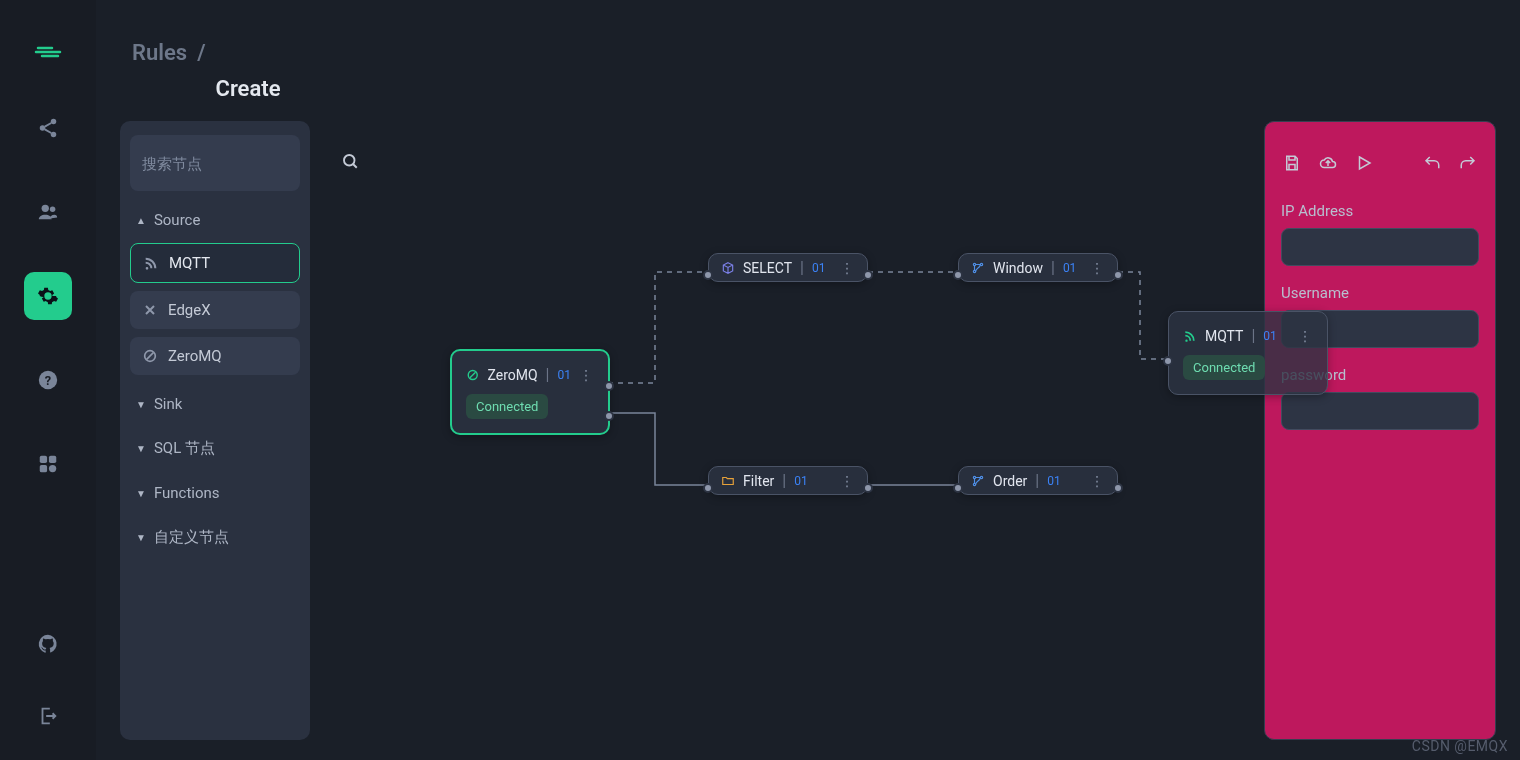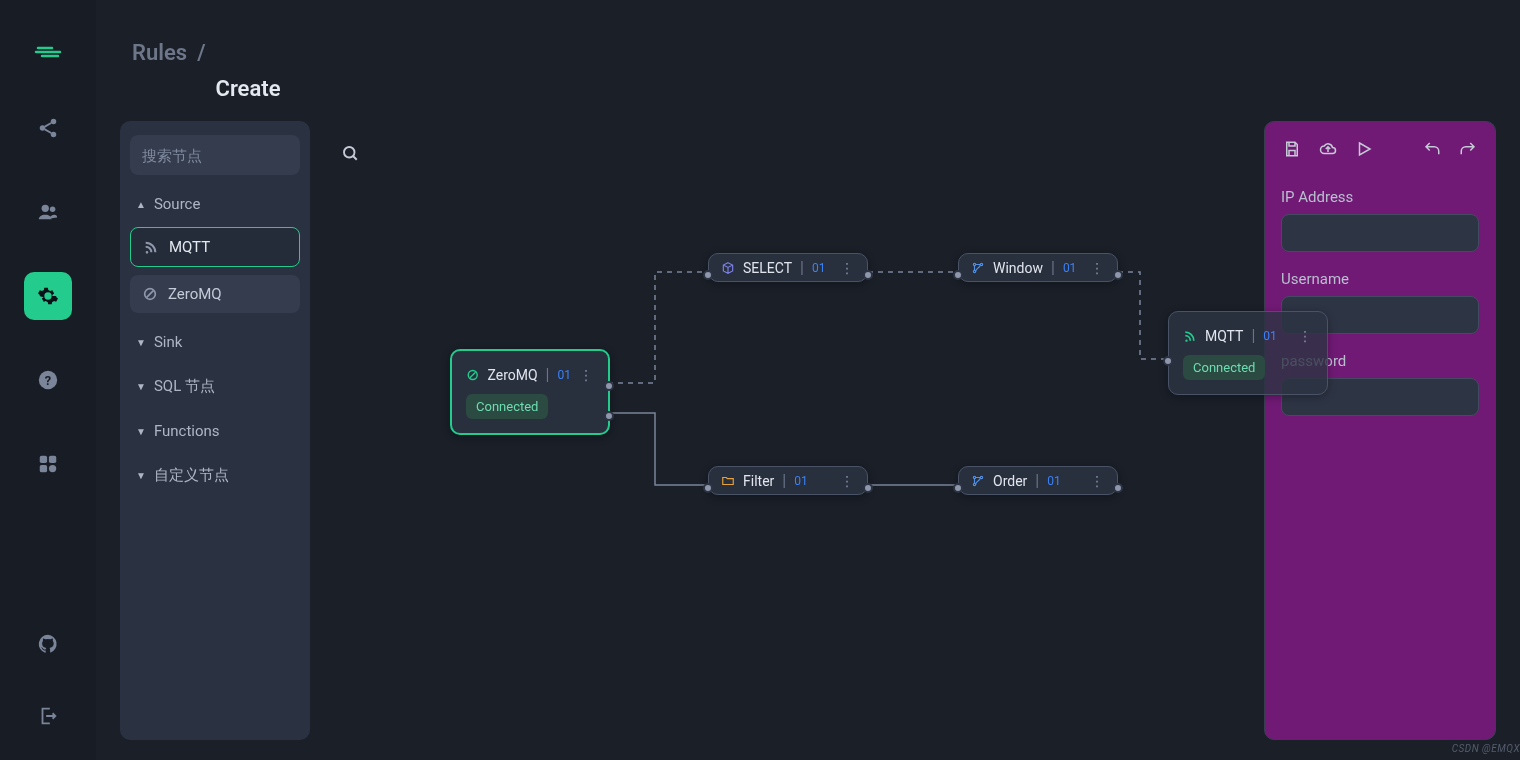--- a/index.html
+++ b/index.html
@@ -41,21 +41,21 @@
 .palette {
   width: 190px;
   margin-left: 24px;
   background: #2a3140;
   border-radius: 10px;
   padding: 14px 10px;
   display:flex; flex-direction:column;
 }
 .search-box {
   background:#343c4e; border-radius:8px;
-  display:flex; align-items:center; padding:0 12px; height:40px;
+  display:flex; align-items:center; padding:0 12px; height:56px;
 }
 .search-box input {
   background:transparent; border:none; outline:none; color:#c4cad6;
   font-size:15px; flex:1;
 }
 .search-box input::placeholder { color:#7f8a9e; }
 .search-box svg { width:18px; height:18px; color:#c4cad6;}
 
 .group { margin-top:14px; }
 .group-header { display:flex; align-items:center; gap:8px; padding:6px 6px; cursor:pointer; color:#aeb6c5; font-size:15px;}
@@ -90,37 +90,37 @@
 .flow-node.big { padding:14px 14px; }
 .flow-node.selected { border:2px solid #23cc8d; }
 
 .port { position:absolute; width:10px; height:10px; border-radius:50%; background:#8e97ab; border:2px solid #2c3342;}
 .port.l { left:-6px; }
 .port.r { right:-6px; }
 
 
 .props {
   width: 232px; margin-right:24px;
-  background:#701a75; border-radius:10px; border:1px solid #363e50;
-  padding:14px 16px;
+  background:#be185d; border-radius:10px; border:1px solid #363e50;
+  padding:28px 16px;
   display:flex; flex-direction:column; gap:18px;
 }
 .toolbar-row { display:flex; justify-content:space-between; padding:4px 2px 8px; }
 .tool-group { display:flex; gap:18px; }
 .tb { color:#c4cad6; cursor:pointer; }
 .tb svg { width:18px; height:18px; }
 
 .field { display:flex; flex-direction:column; gap:8px; }
 .field label { color:#b8bfcf; font-size:15px; }
 .field input {
   background:#2d3444; border:1px solid #424b5f; border-radius:8px;
   height:38px; padding:0 10px; color:#e4e8ef; outline:none; font-size:14px;
 }
 
-.watermark { position:absolute; bottom:6px; right:0; font-size:10px; color:#555c6c; letter-spacing:.5px;font-style:italic;}
+.watermark { position:absolute; bottom:6px; right:12px; font-size:14px; color:#555c6c; letter-spacing:.5px;}
 </style>
 </head>
 <body>
 
 <div class="nav-sidebar">
   <div class="logo">
     <svg viewBox="0 0 32 32" fill="none">
         <path d="M6 12h14M4 16h24M10 20h16" stroke="#23cc8d" stroke-width="2.5" stroke-linecap="round"></path>
       </svg>
   </div>
@@ -195,20 +195,28 @@
             <span class="tri">▲</span>
             <span>Source</span>
           </div>
         <div class="node-pill active">
           <span class="pi">
               <svg viewBox="0 0 24 24" fill="currentColor">
                 <path d="M4 4a16 16 0 0116 16h-3A13 13 0 004 7V4zm0 6a10 10 0 0110 10h-3a7 7 0 00-7-7v-3zm2 8a2 2 0 110 4 2 2 0 010-4z"></path>
               </svg>
             </span>
           <span>MQTT</span>
+        </div>
+        <div class="node-pill">
+          <span class="pi">
+              <svg viewBox="0 0 24 24" stroke="currentColor" stroke-width="3" fill="none">
+                <path d="M6 6l12 12M18 6l-12 12"></path>
+              </svg>
+            </span>
+          <span>EdgeX</span>
         </div>
         <div class="node-pill">
           <span class="pi">
               <svg viewBox="0 0 24 24" stroke="currentColor" stroke-width="2.5" fill="none">
                 <circle cx="12" cy="12" r="8"></circle>
                 <path d="M7 17L17 7"></path>
               </svg>
             </span>
           <span>ZeroMQ</span>
         </div>

